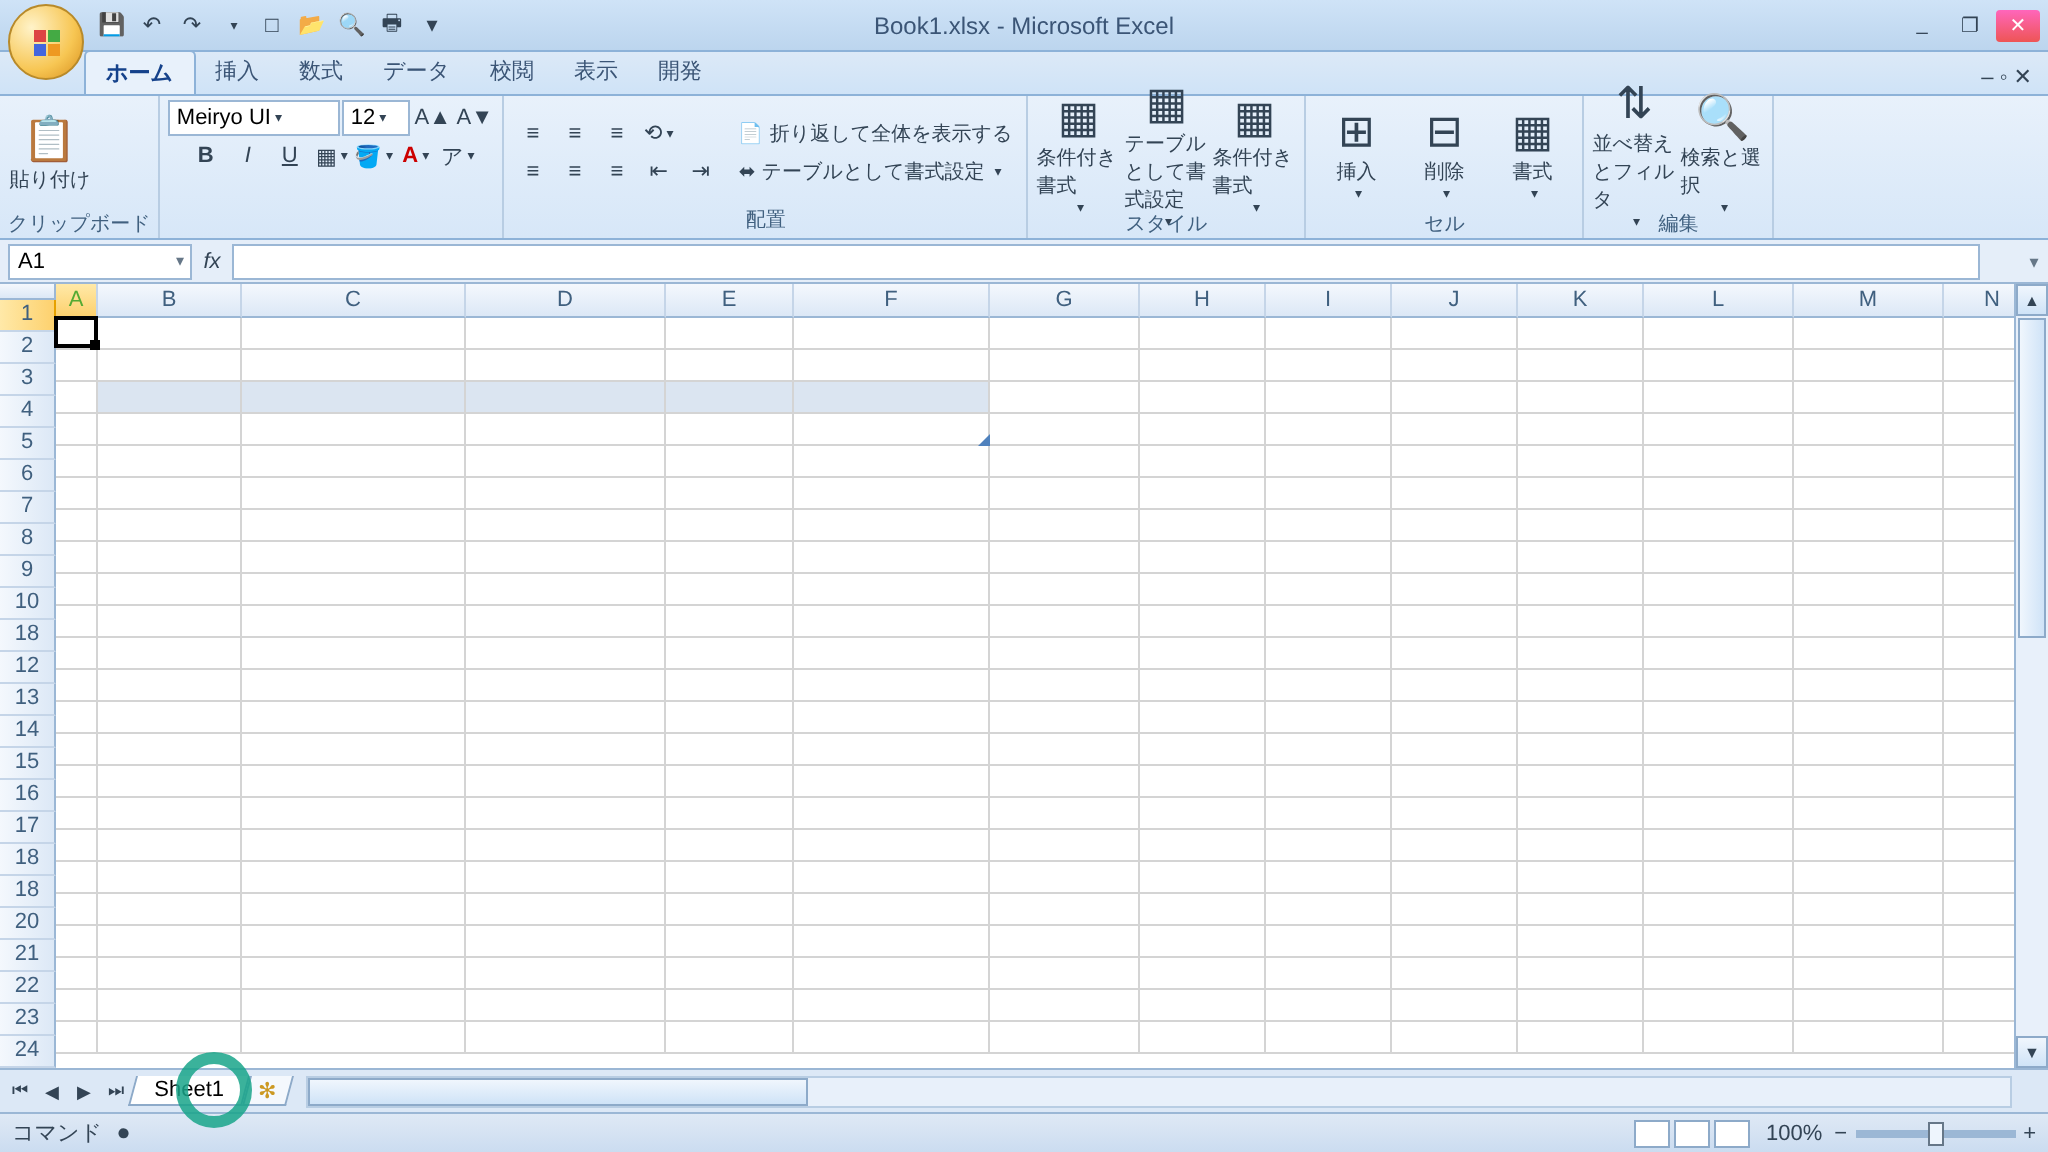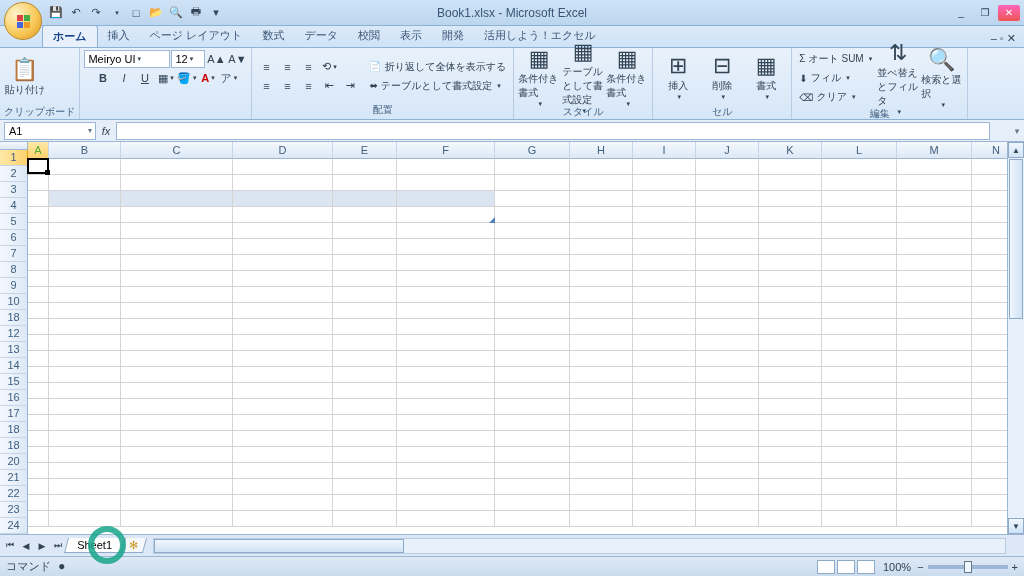--- a/index.html
+++ b/index.html
@@ -123,27 +123,25 @@
     <span>_</span>
     <span>❐</span>
     <span class="close">✕</span>
   </div>
 </div>
 
 <div class="ribbon-tabs">
   <div id="tabs-container" style="display: flex;">
       <div class="ribbon-tab active">ホーム</div>
       <div class="ribbon-tab">挿入</div>
-      <div class="ribbon-tab">ページ レイアウト</div>
       <div class="ribbon-tab">数式</div>
       <div class="ribbon-tab">データ</div>
       <div class="ribbon-tab">校閲</div>
       <div class="ribbon-tab">表示</div>
       <div class="ribbon-tab">開発</div>
-      <div class="ribbon-tab">活用しよう！エクセル</div>
     </div>
   <span class="ribbon-help">– ◦ ✕</span>
 </div>
 
 <div class="ribbon">
   <div class="group">
     <div class="group-content">
       <div class="big-btn">
           <span class="ic">📋</span>
           <span>貼り付け</span>
@@ -231,27 +229,20 @@
         </div>
       <div class="big-btn dd">
           <span class="ic">▦</span>
           <span>書式</span>
         </div>
     </div>
     <div class="group-label">セル</div>
   </div>
   <div class="group">
     <div class="group-content">
-      <div class="stack" style="font-size:10px;">
-        <div class="wrap-btn dd">
-            <span>Σ オート SUM</span>
-          </div>
-        <div class="wrap-btn dd">⬇ <span>フィル</span></div>
-        <div class="wrap-btn dd">⌫ <span>クリア</span></div>
-      </div>
       <div class="big-btn dd">
           <span class="ic">⇅</span>
           <span>並べ替えとフィルタ</span>
         </div>
       <div class="big-btn dd">
           <span class="ic">🔍</span>
           <span>検索と選択</span>
         </div>
     </div>
     <div class="group-label">編集</div>

